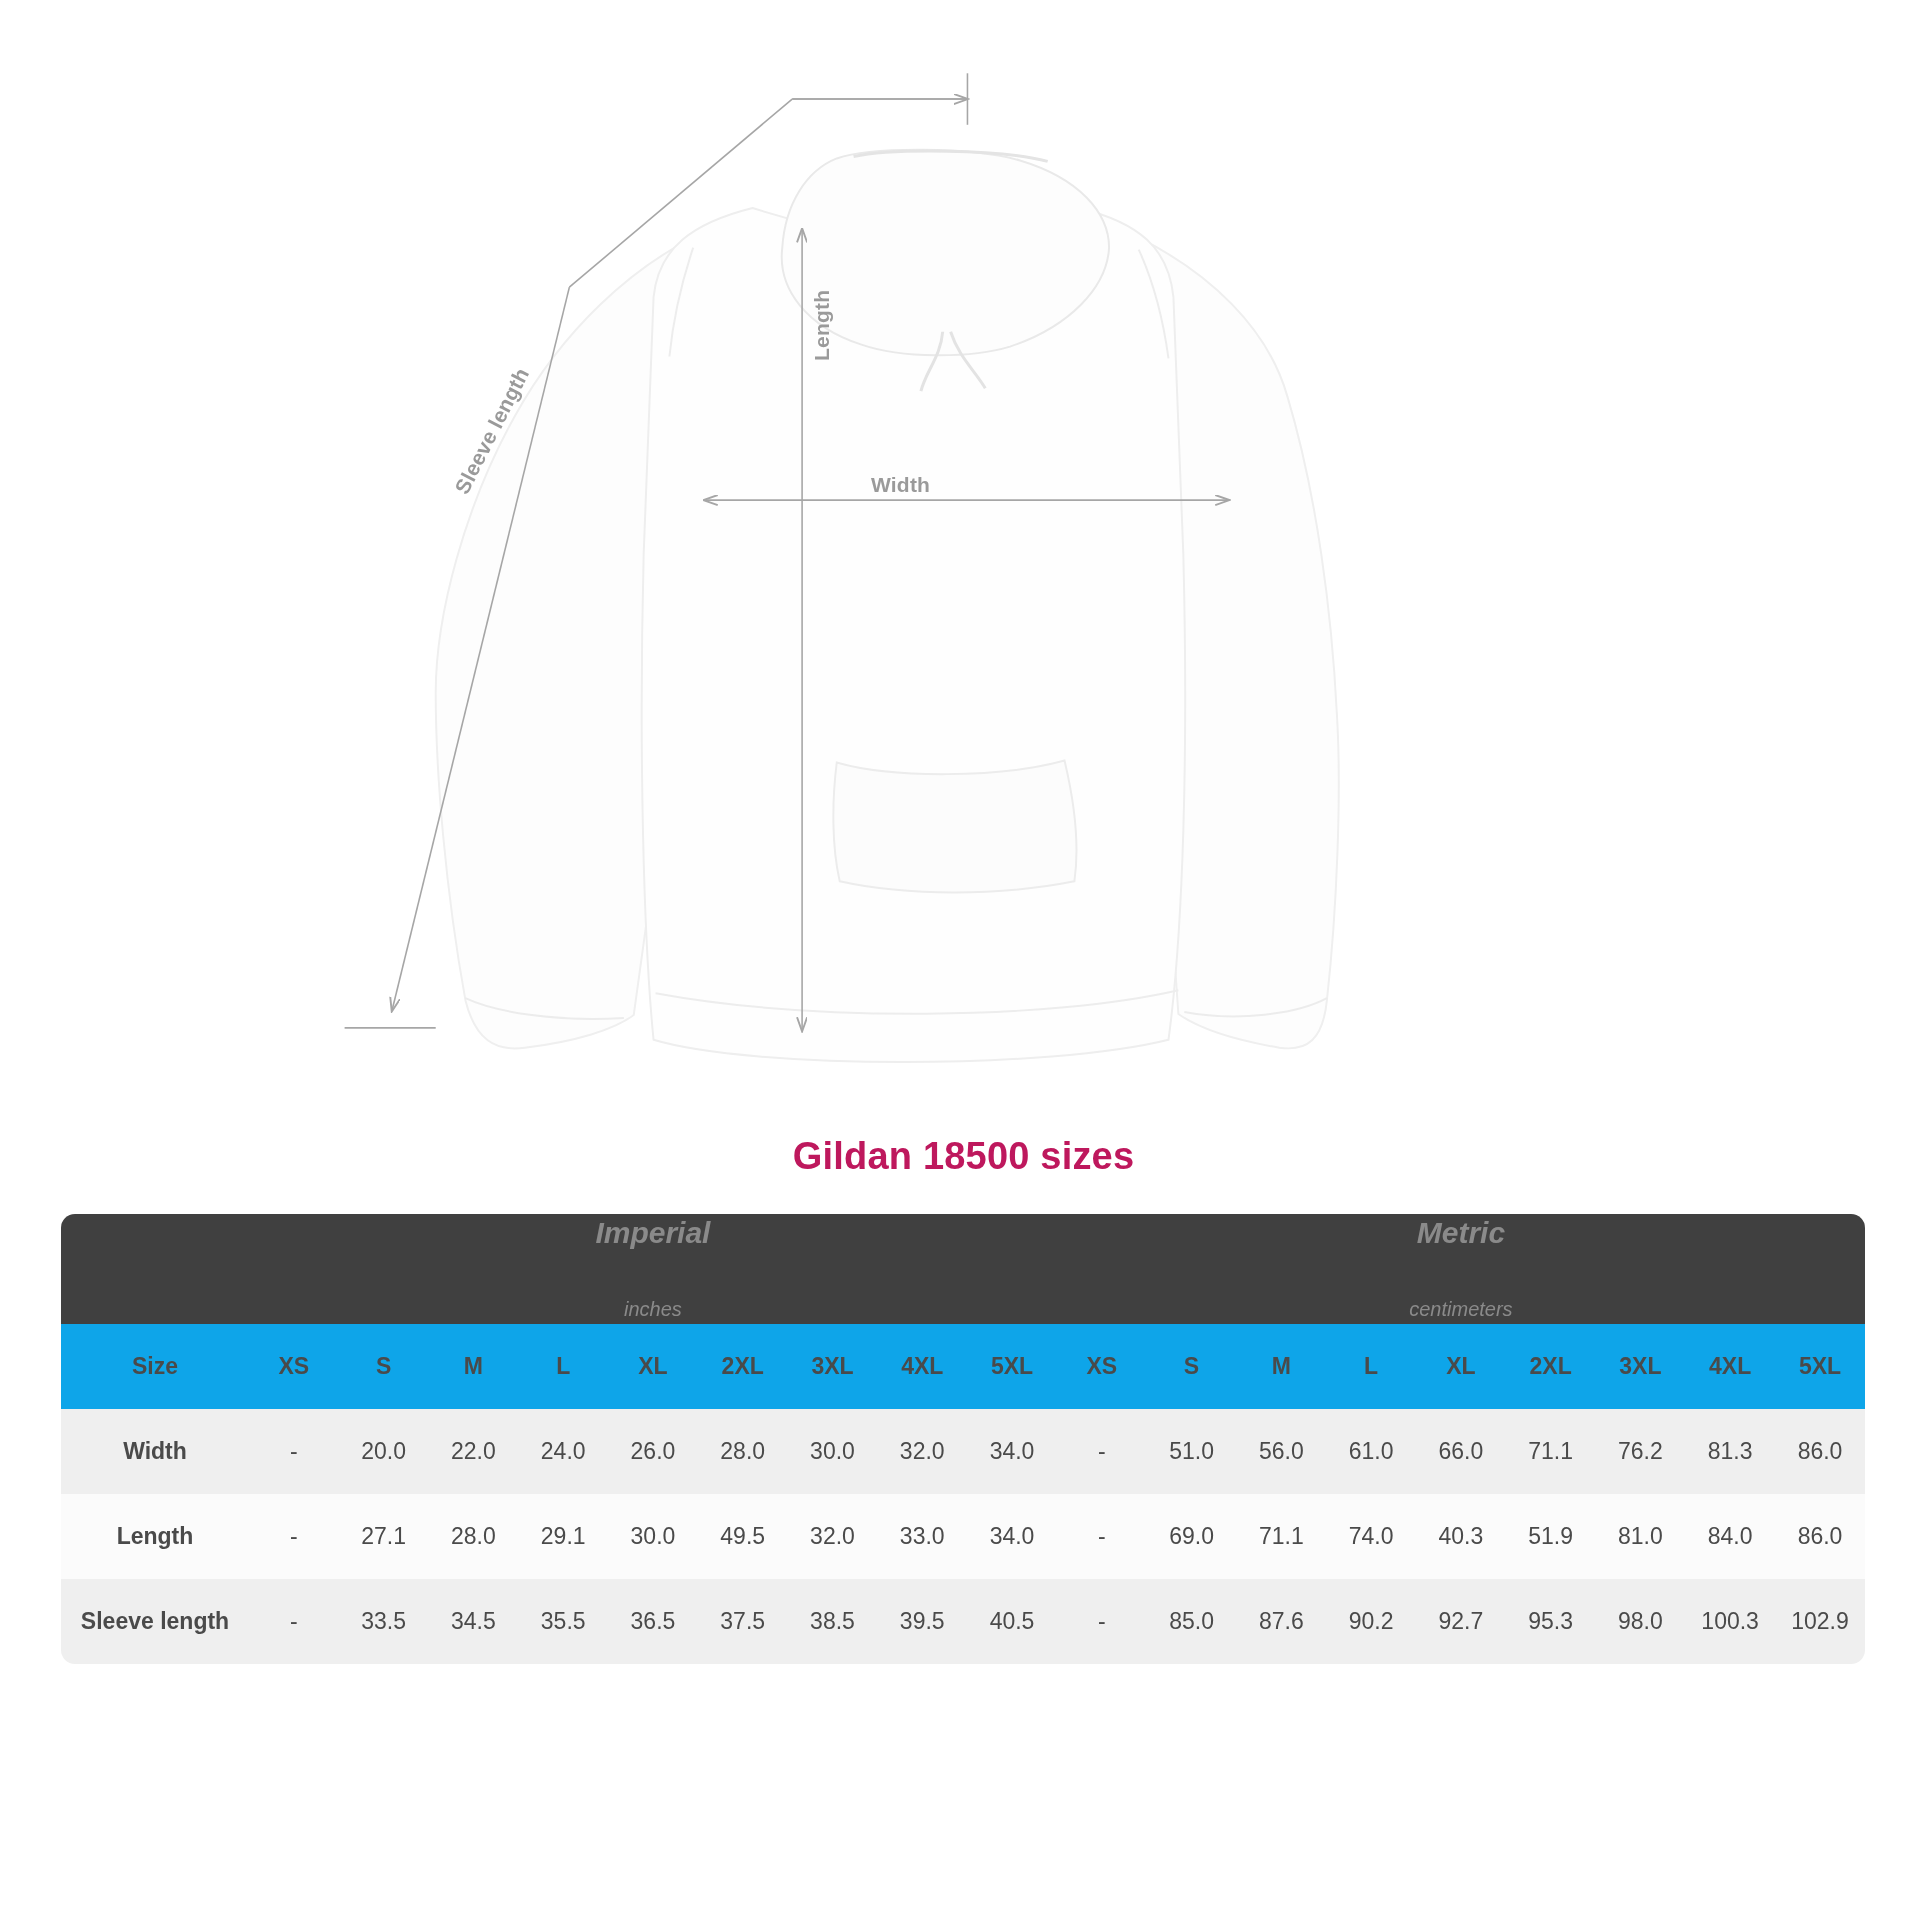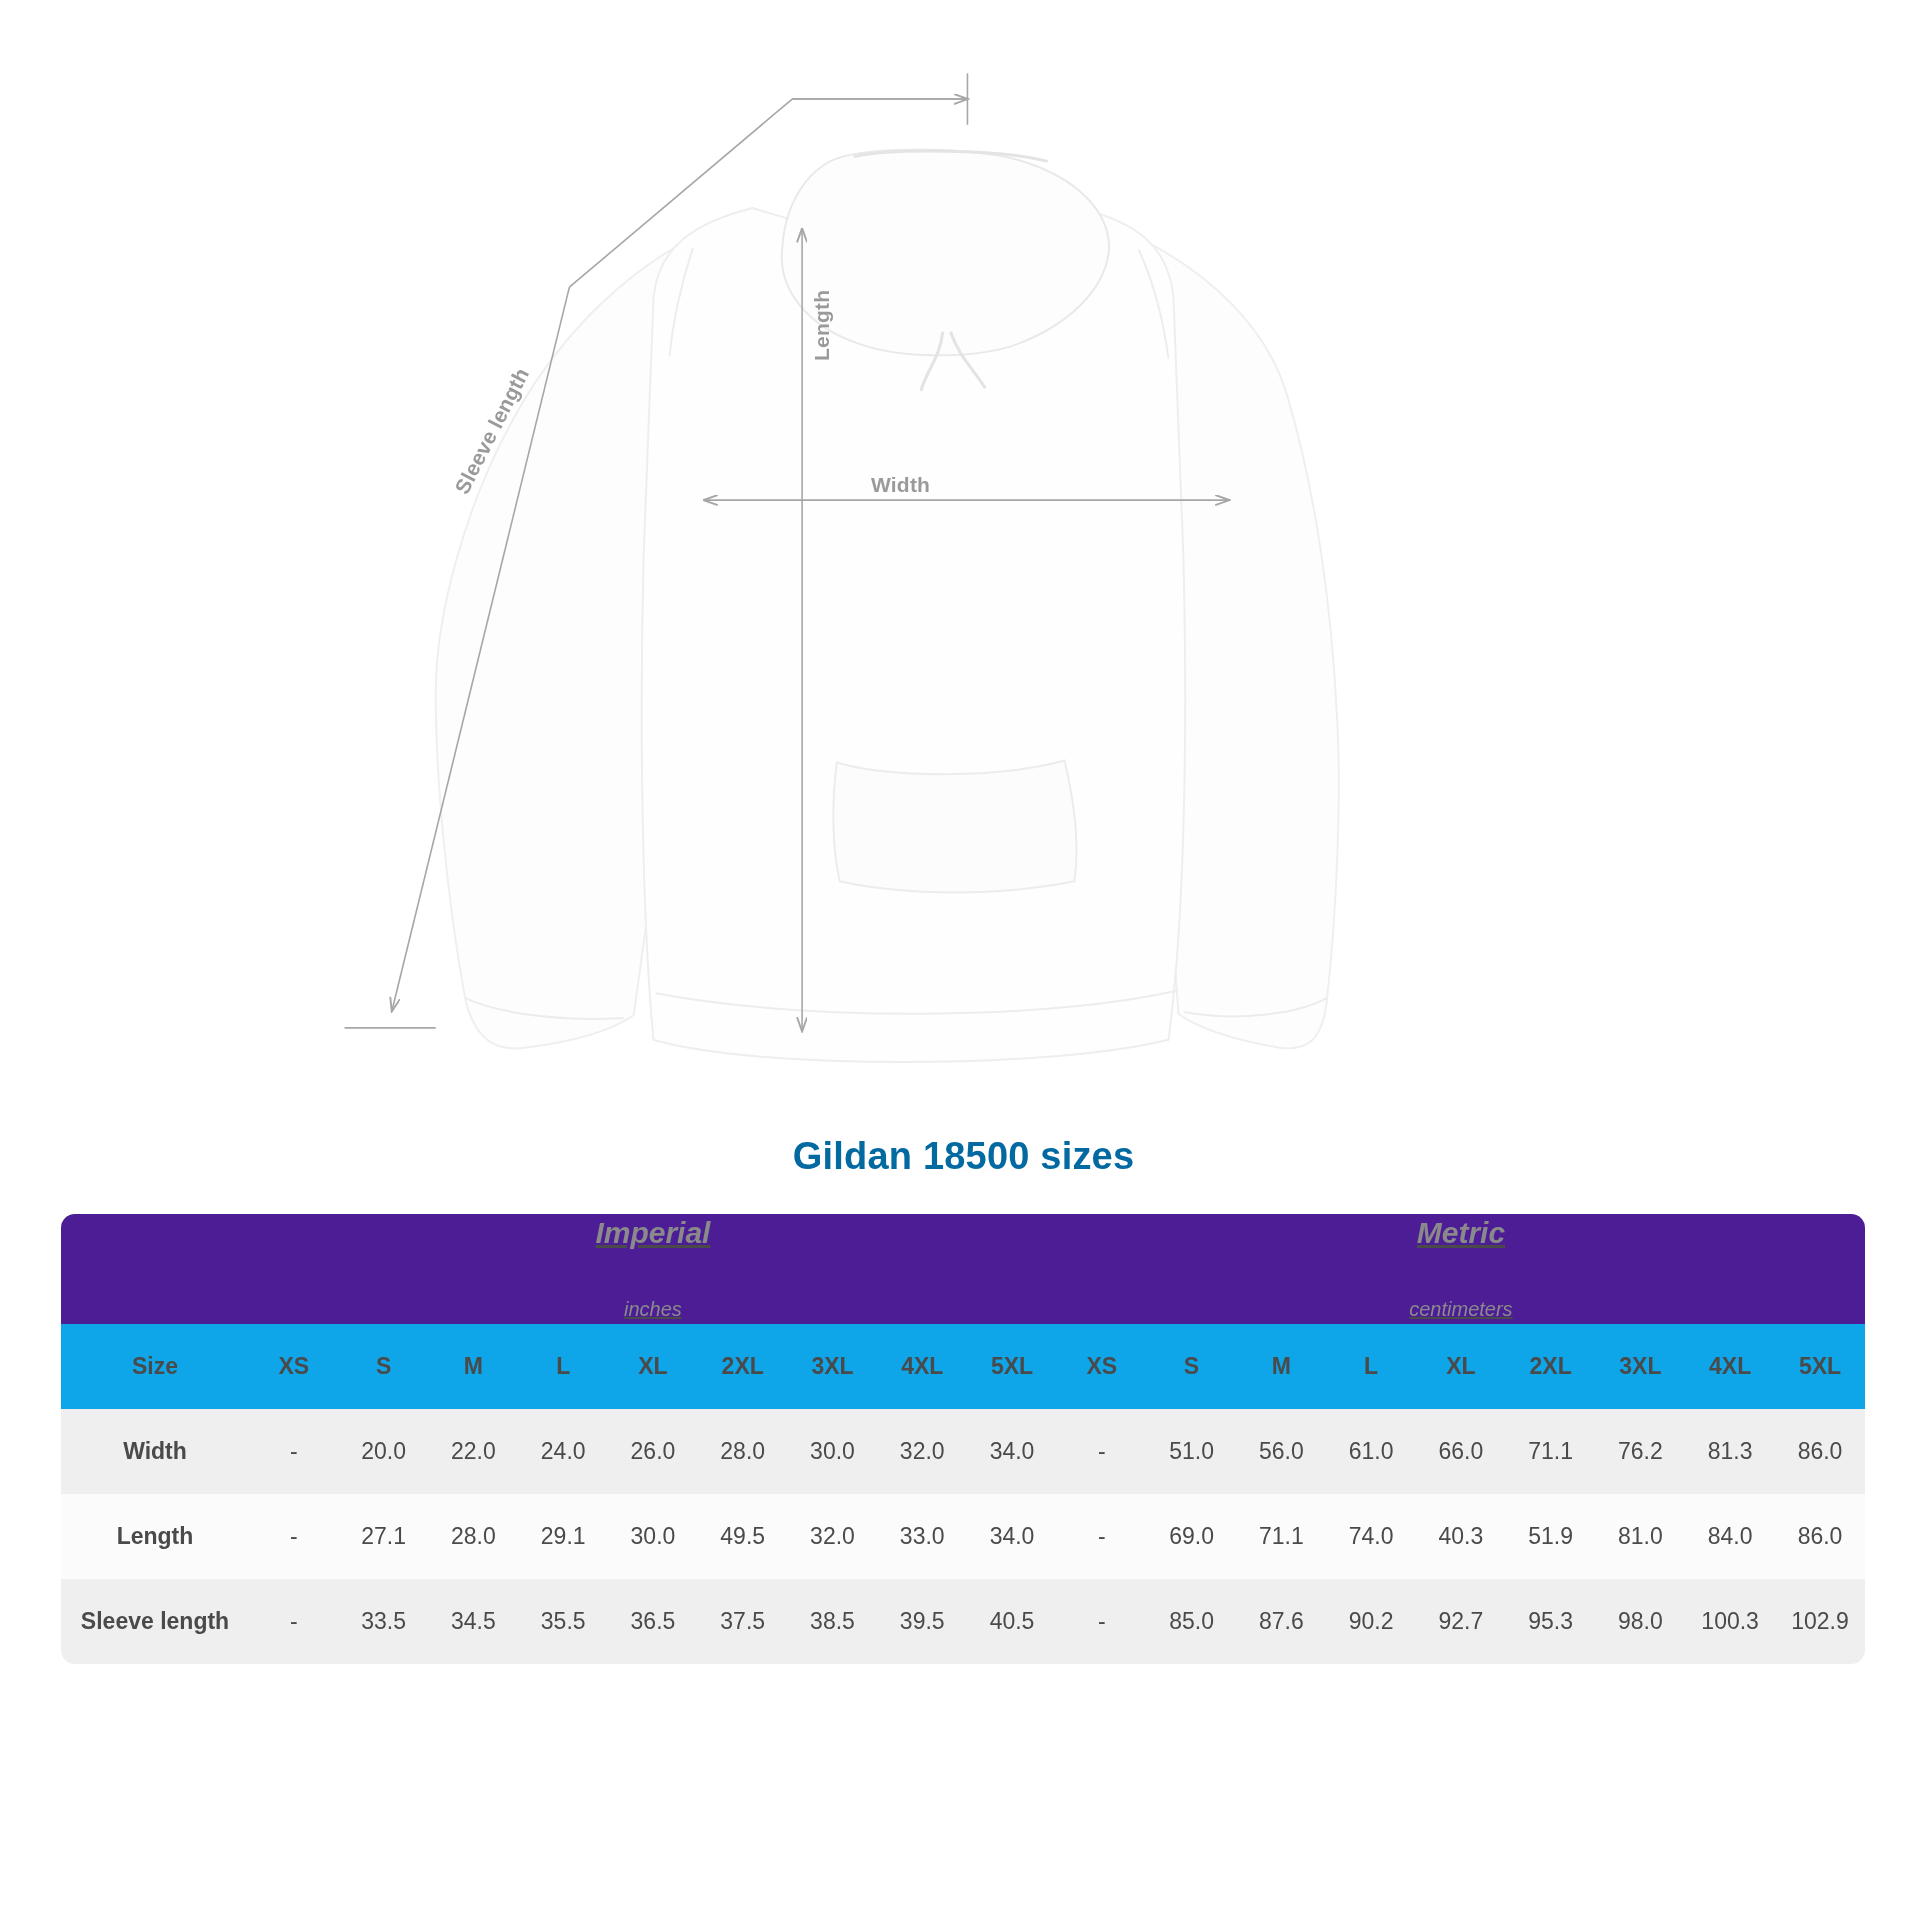--- a/index.html
+++ b/index.html
@@ -53,21 +53,21 @@
   }
 
   
   .title-block {
     text-align: center;
     margin-top: 16px;
   }
   .chart-title {
     font-size: 38px;
     font-weight: bold;
-    color: #0369a1;
+    color: #be185d;
     margin: 0;
     letter-spacing: 0.2px;
   }
   .chart-note {
     font-size: 21px;
     font-style: italic;
     color: #6e6e6e;
     margin-top: 22px;
   }
 
@@ -87,23 +87,22 @@
     text-align: center;
     vertical-align: middle;
     font-size: 23px;
     color: #4a4a4a;
     padding: 0;
     height: 85px;
     border: none;
   }
   
   .unit-row td {
-    background: #4c1d95;
+    background: #404040;
     height: 139px;
-    text-decoration: underline;
   }
   .unit-name {
     font-size: 30px;
     font-style: italic;
     font-weight: bold;
     color: #8a8a8a;
     line-height: 1.25;
   }
   .unit-sub {
     font-size: 20px;

